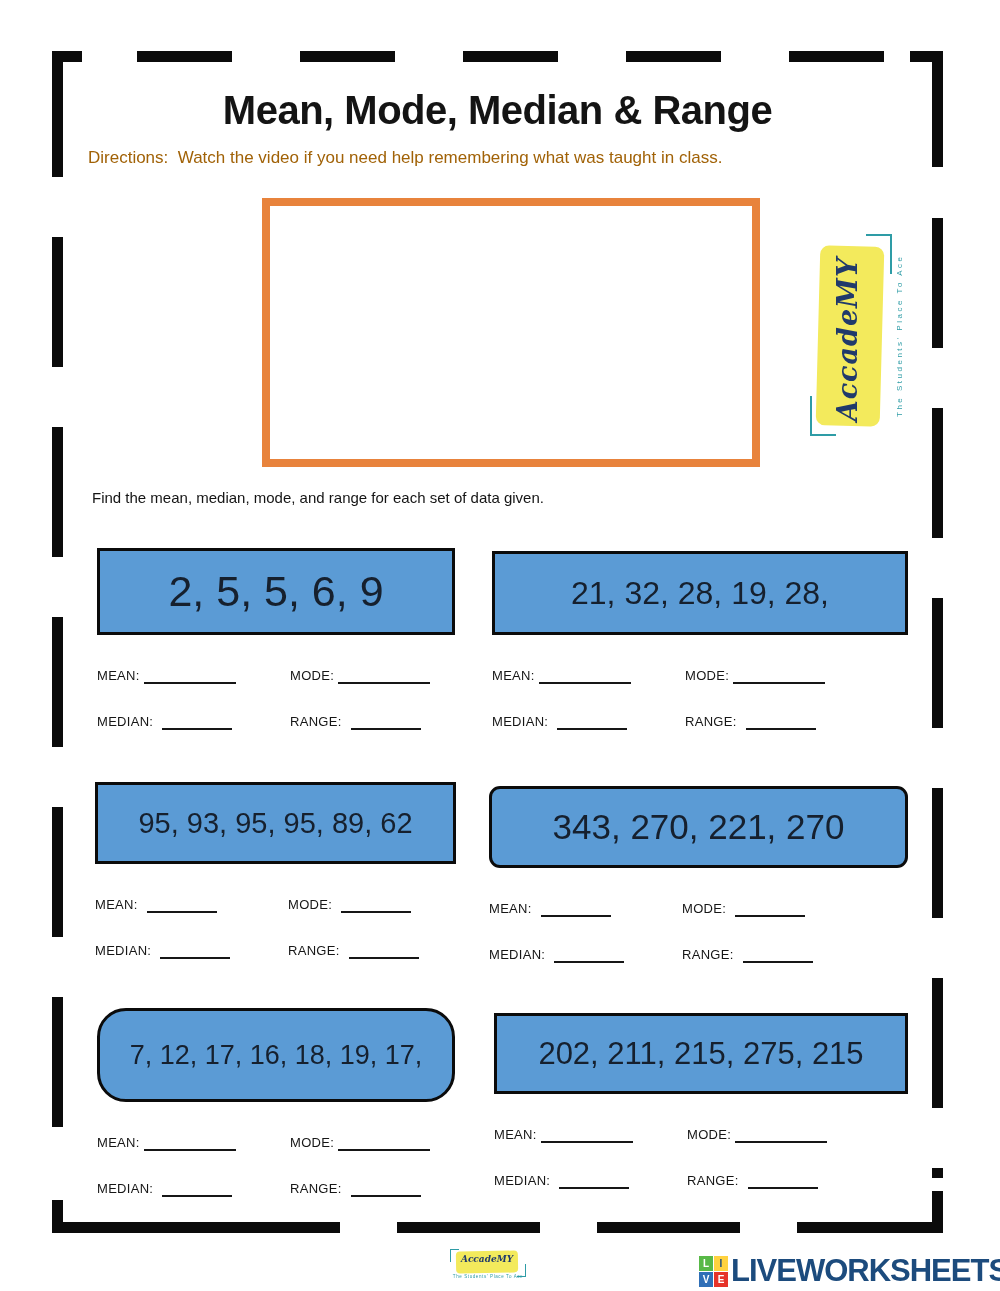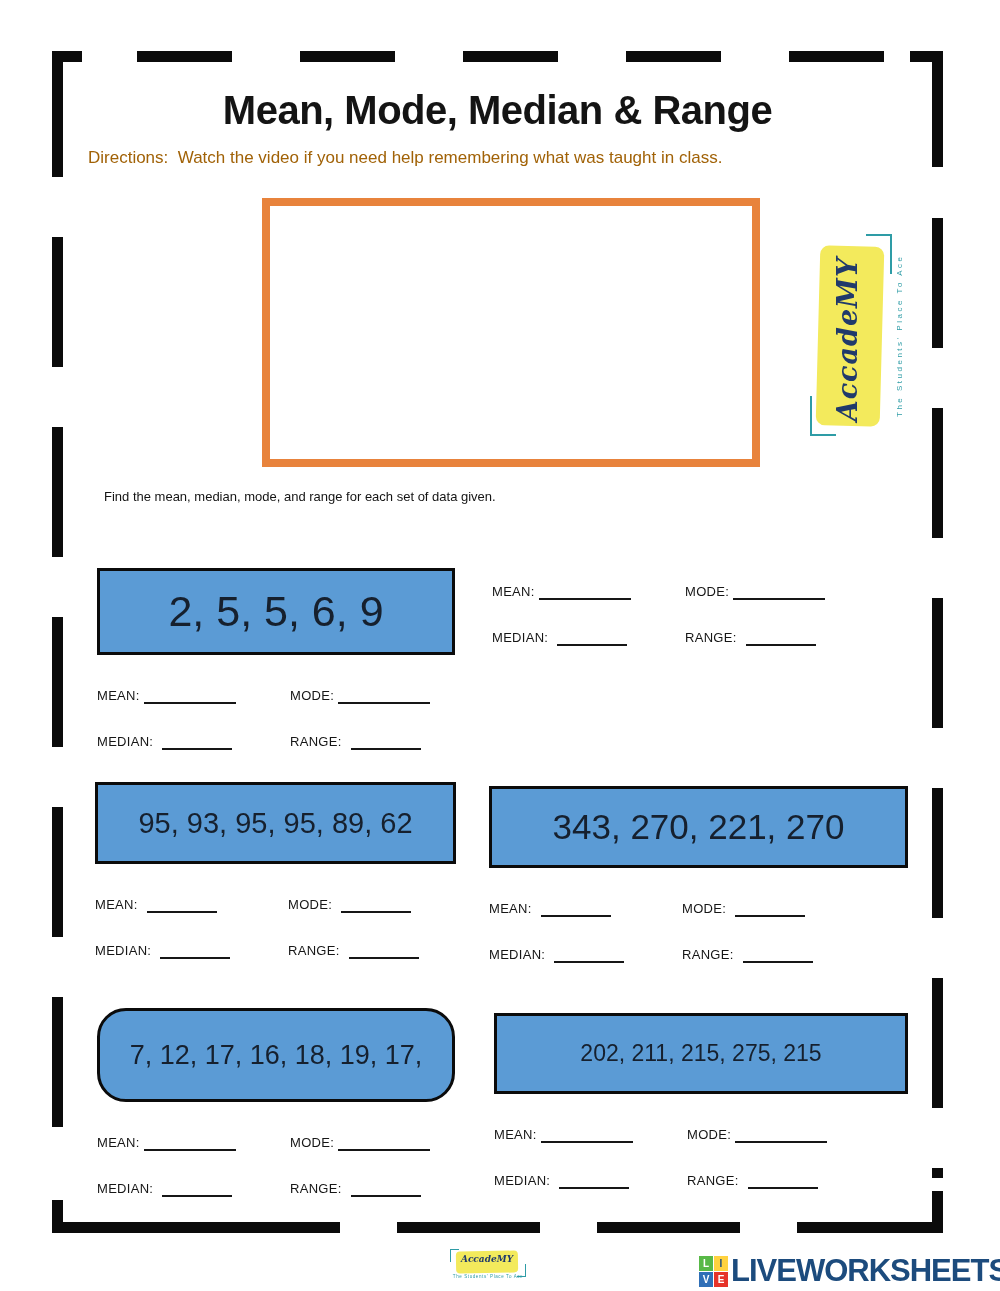--- a/index.html
+++ b/index.html
@@ -20,21 +20,21 @@
   .corner{position:absolute;box-sizing:border-box;}
   .corner-tl{left:52px;top:51px;width:30px;height:126px;border-left:11px solid #0b0b0b;border-top:11px solid #0b0b0b;}
   .corner-tr{left:910px;top:51px;width:33px;height:116px;border-right:11px solid #0b0b0b;border-top:11px solid #0b0b0b;}
   .corner-bl{left:52px;top:1200px;width:145px;height:33px;border-left:11px solid #0b0b0b;border-bottom:11px solid #0b0b0b;}
   .corner-br{left:832px;top:1191px;width:111px;height:42px;border-right:11px solid #0b0b0b;border-bottom:11px solid #0b0b0b;}
 
   
   .title{position:absolute;left:62px;top:88px;width:871px;text-align:center;
     font-size:40px;font-weight:bold;letter-spacing:-0.5px;color:#141414;}
   .directions{position:absolute;left:88px;top:148px;width:800px;font-size:17px;color:#a16207;white-space:pre;}
-  .instruction{position:absolute;left:104px;top:489px;width:800px;font-size:13px;color:#141414;}
+  .instruction{position:absolute;left:92px;top:489px;width:800px;font-size:15px;color:#141414;}
 
   
   .video-box{position:absolute;left:262px;top:198px;width:498px;height:269px;
     border:8px solid #E8833C;background:#fff;box-sizing:border-box;}
 
   
   .logo-vert{position:absolute;left:810px;top:234px;width:98px;height:202px;}
   .logo-vert .patch{position:absolute;left:8px;top:12px;width:64px;height:180px;background:#F3EA5C;
     border-radius:9px;transform:rotate(1.5deg);}
   .logo-vert .name{position:absolute;left:-52px;top:86px;width:186px;height:38px;transform:rotate(-90deg);
@@ -50,26 +50,26 @@
   .set-box{border:3px solid #0b0b0b;background:#5B9BD5;box-sizing:border-box;
     display:flex;align-items:center;justify-content:center;}
   .set-text{color:#16202e;font-weight:500;white-space:nowrap;}
   .fields{margin-top:33px;}
   .frow{display:grid;grid-template-columns:193px 1fr;height:46px;align-items:start;}
   .field{white-space:nowrap;font-size:13px;color:#161616;letter-spacing:0.3px;}
   .blank{display:inline-block;border-bottom:2px solid #161616;height:14px;vertical-align:-4px;margin-left:4px;}
   .blank-wide{width:92px;}
   .blank-narrow{width:70px;margin-left:9px;}
 
-  .c1{left:97px;top:548px;width:358px;}  .c1 .set-box{height:87px;margin-top:20px;} .c1 .set-text{font-size:43px;}
+  .c1{left:97px;top:548px;width:358px;}  .c1 .set-box{height:87px;} .c1 .set-text{font-size:43px;}
   .c2{left:492px;top:551px;width:416px;} .c2 .set-box{height:84px;} .c2 .set-text{font-size:32px;}
   .c3{left:95px;top:782px;width:361px;}  .c3 .set-box{height:82px;} .c3 .set-text{font-size:29px;}
-  .c4{left:489px;top:786px;width:419px;} .c4 .set-box{height:82px;} .c4 .set-text{font-size:35px;}
+  .c4{left:489px;top:786px;width:419px;} .c4 .set-box{height:82px;border-radius:11px;} .c4 .set-text{font-size:35px;}
   .c5{left:97px;top:1008px;width:358px;} .c5 .set-box{height:94px;border-radius:29px;} .c5 .set-text{font-size:27px;}
-  .c6{left:494px;top:1013px;width:414px;} .c6 .set-box{height:81px;} .c6 .set-text{font-size:23px;}
+  .c6{left:494px;top:1013px;width:414px;} .c6 .set-box{height:81px;} .c6 .set-text{font-size:31px;}
 
   
   .mini-logo{position:absolute;left:450px;top:1249px;width:76px;height:36px;}
   .mini-logo .patch{position:absolute;left:6px;top:2px;width:62px;height:22px;background:#F3EA5C;border-radius:4px;transform:rotate(-1deg);}
   .mini-logo .name{position:absolute;left:6px;top:5px;width:62px;text-align:center;font-size:9px;
     font-style:italic;font-weight:bold;color:#203A6B;font-family:"DejaVu Serif", serif;}
   .mini-logo .tag{position:absolute;left:2px;top:25px;width:72px;text-align:center;font-size:4.5px;
     letter-spacing:0.6px;color:#2E9CA6;}
   .mini-br-l{position:absolute;left:0;top:0;width:8px;height:12px;border-left:1px solid #2E9CA6;border-top:1px solid #2E9CA6;}
   .mini-br-r{position:absolute;right:0;bottom:8px;width:8px;height:12px;border-right:1px solid #2E9CA6;border-bottom:1px solid #2E9CA6;}
@@ -121,20 +121,23 @@
       <div class="field"><span>MODE:</span><span class="blank blank-wide"></span></div>
     </div>
     <div class="frow">
       <div class="field"><span>MEDIAN:</span><span class="blank blank-narrow"></span></div>
       <div class="field"><span>RANGE:</span><span class="blank blank-narrow"></span></div>
     </div>
   </div>
 </div>
 
 <div class="card c2">
+  <div class="set-box">
+    <span class="set-text">21, 32, 28, 19, 28,</span>
+  </div>
   <div class="fields">
     <div class="frow">
       <div class="field"><span>MEAN:</span><span class="blank blank-wide"></span></div>
       <div class="field"><span>MODE:</span><span class="blank blank-wide"></span></div>
     </div>
     <div class="frow">
       <div class="field"><span>MEDIAN:</span><span class="blank blank-narrow"></span></div>
       <div class="field"><span>RANGE:</span><span class="blank blank-narrow"></span></div>
     </div>
   </div>

